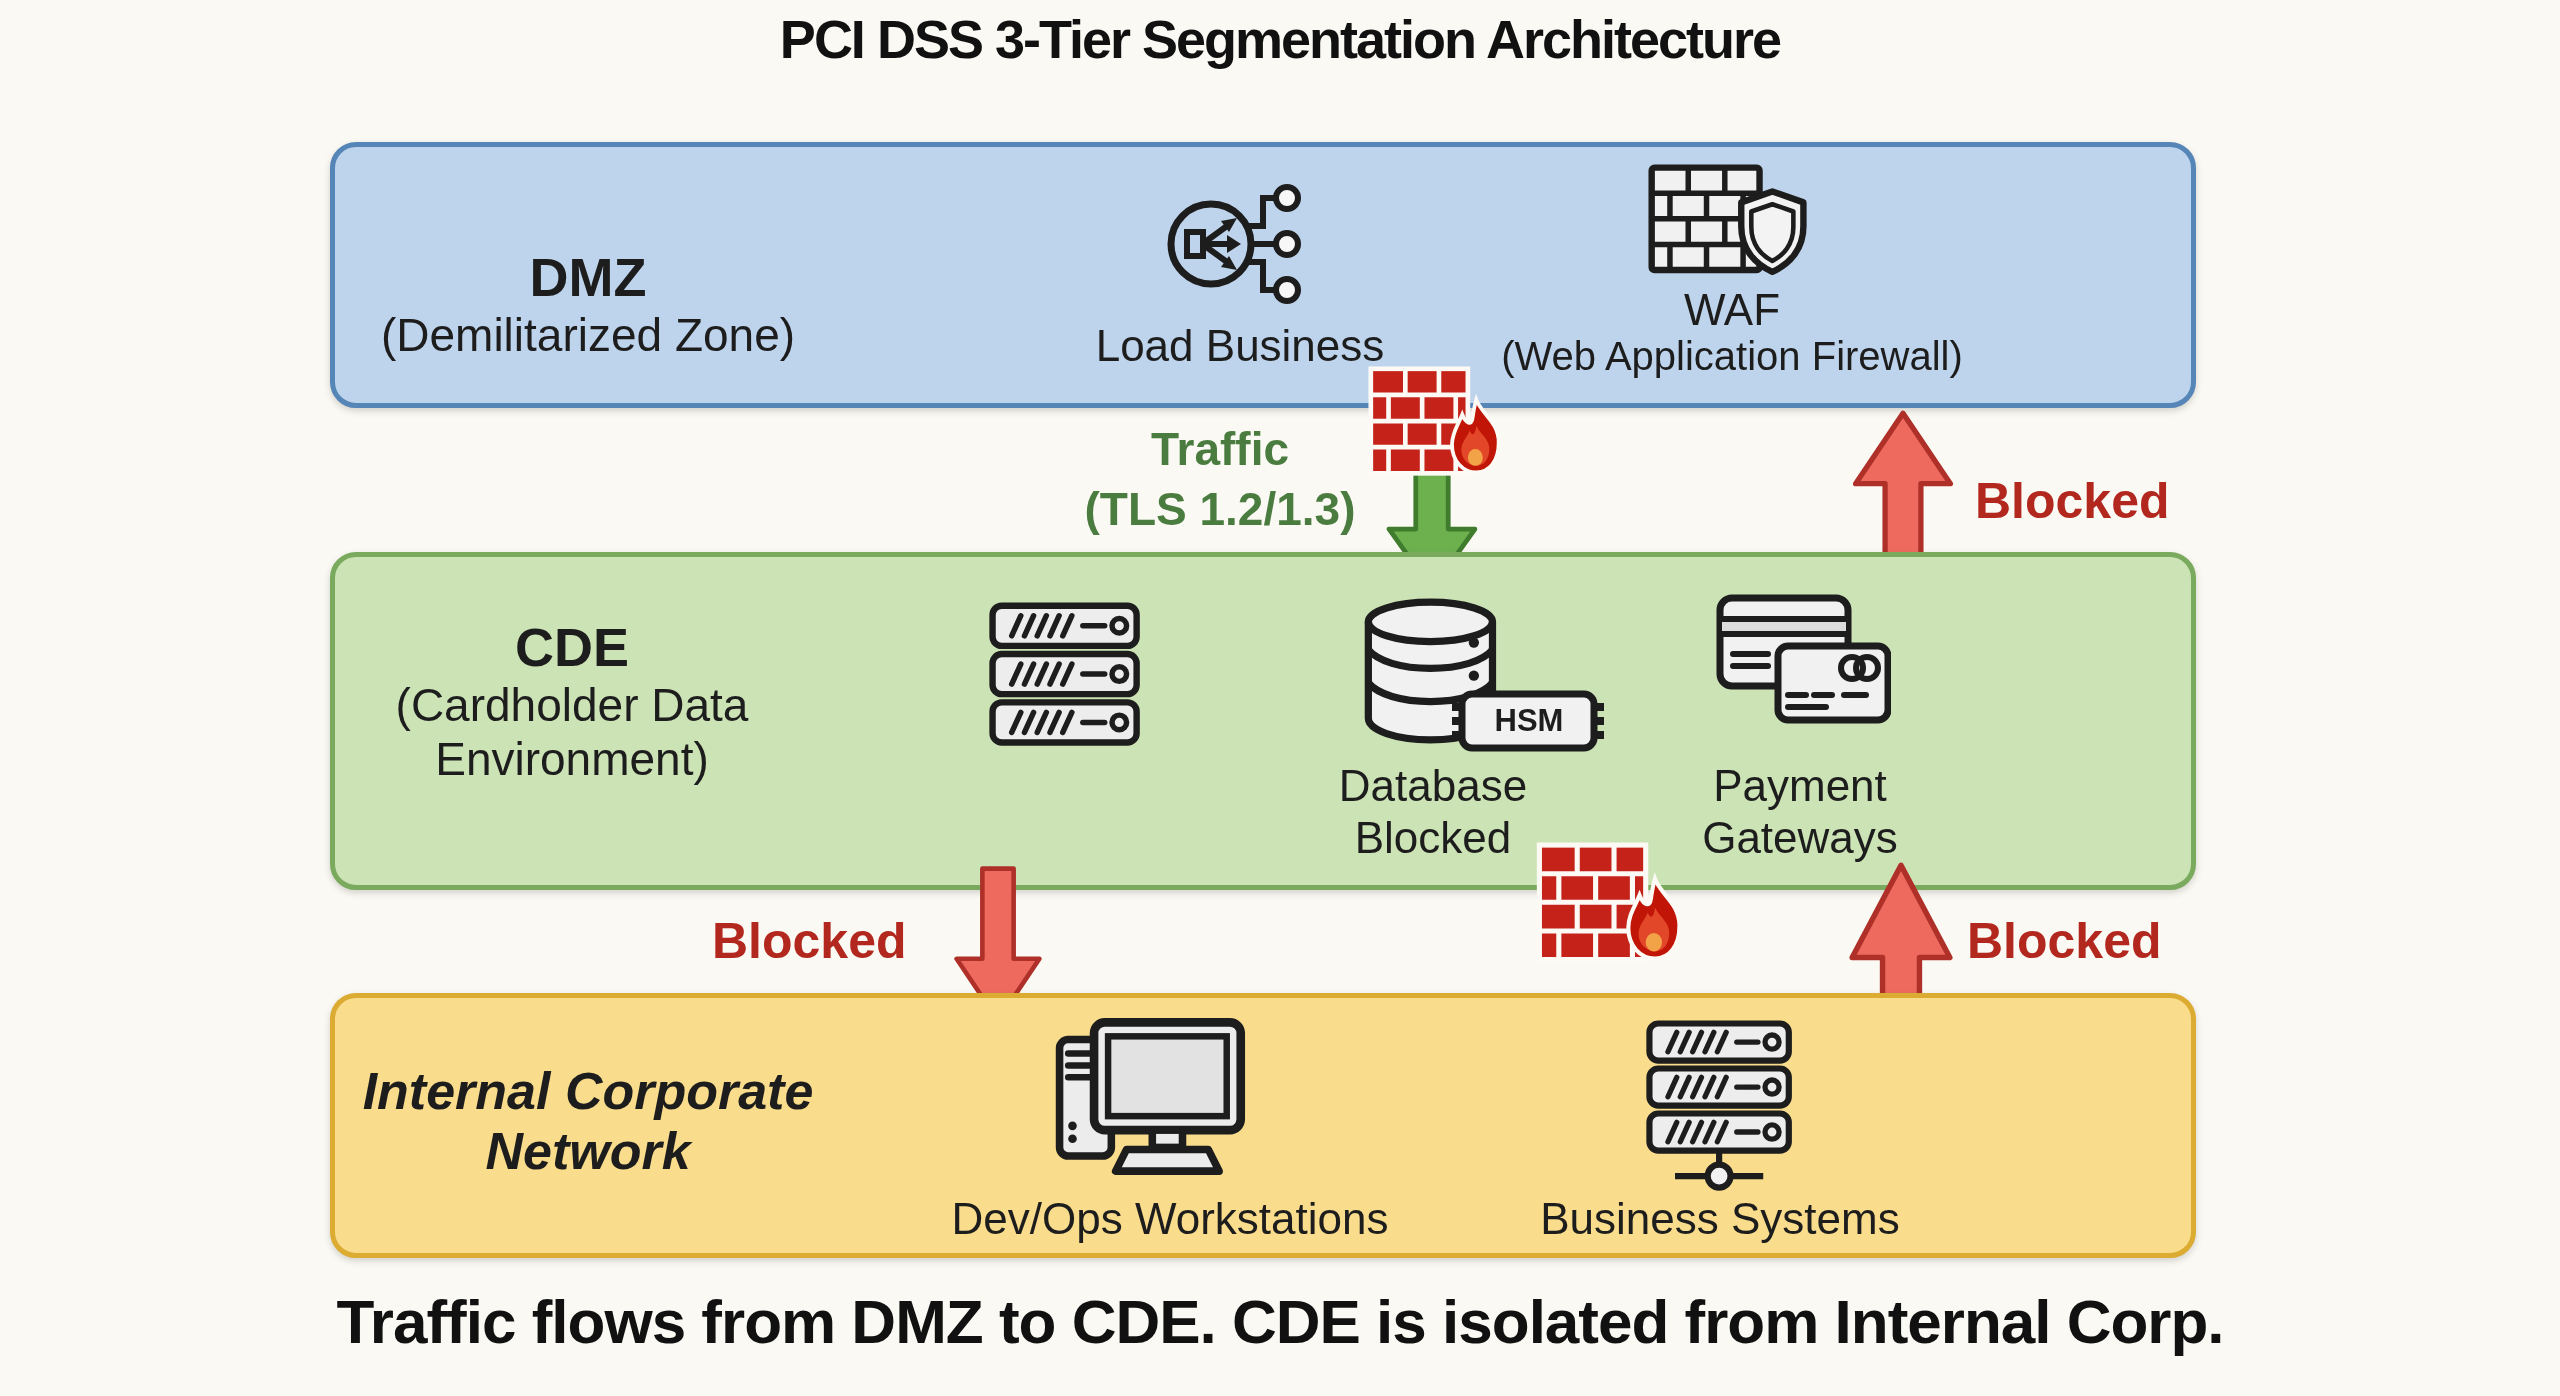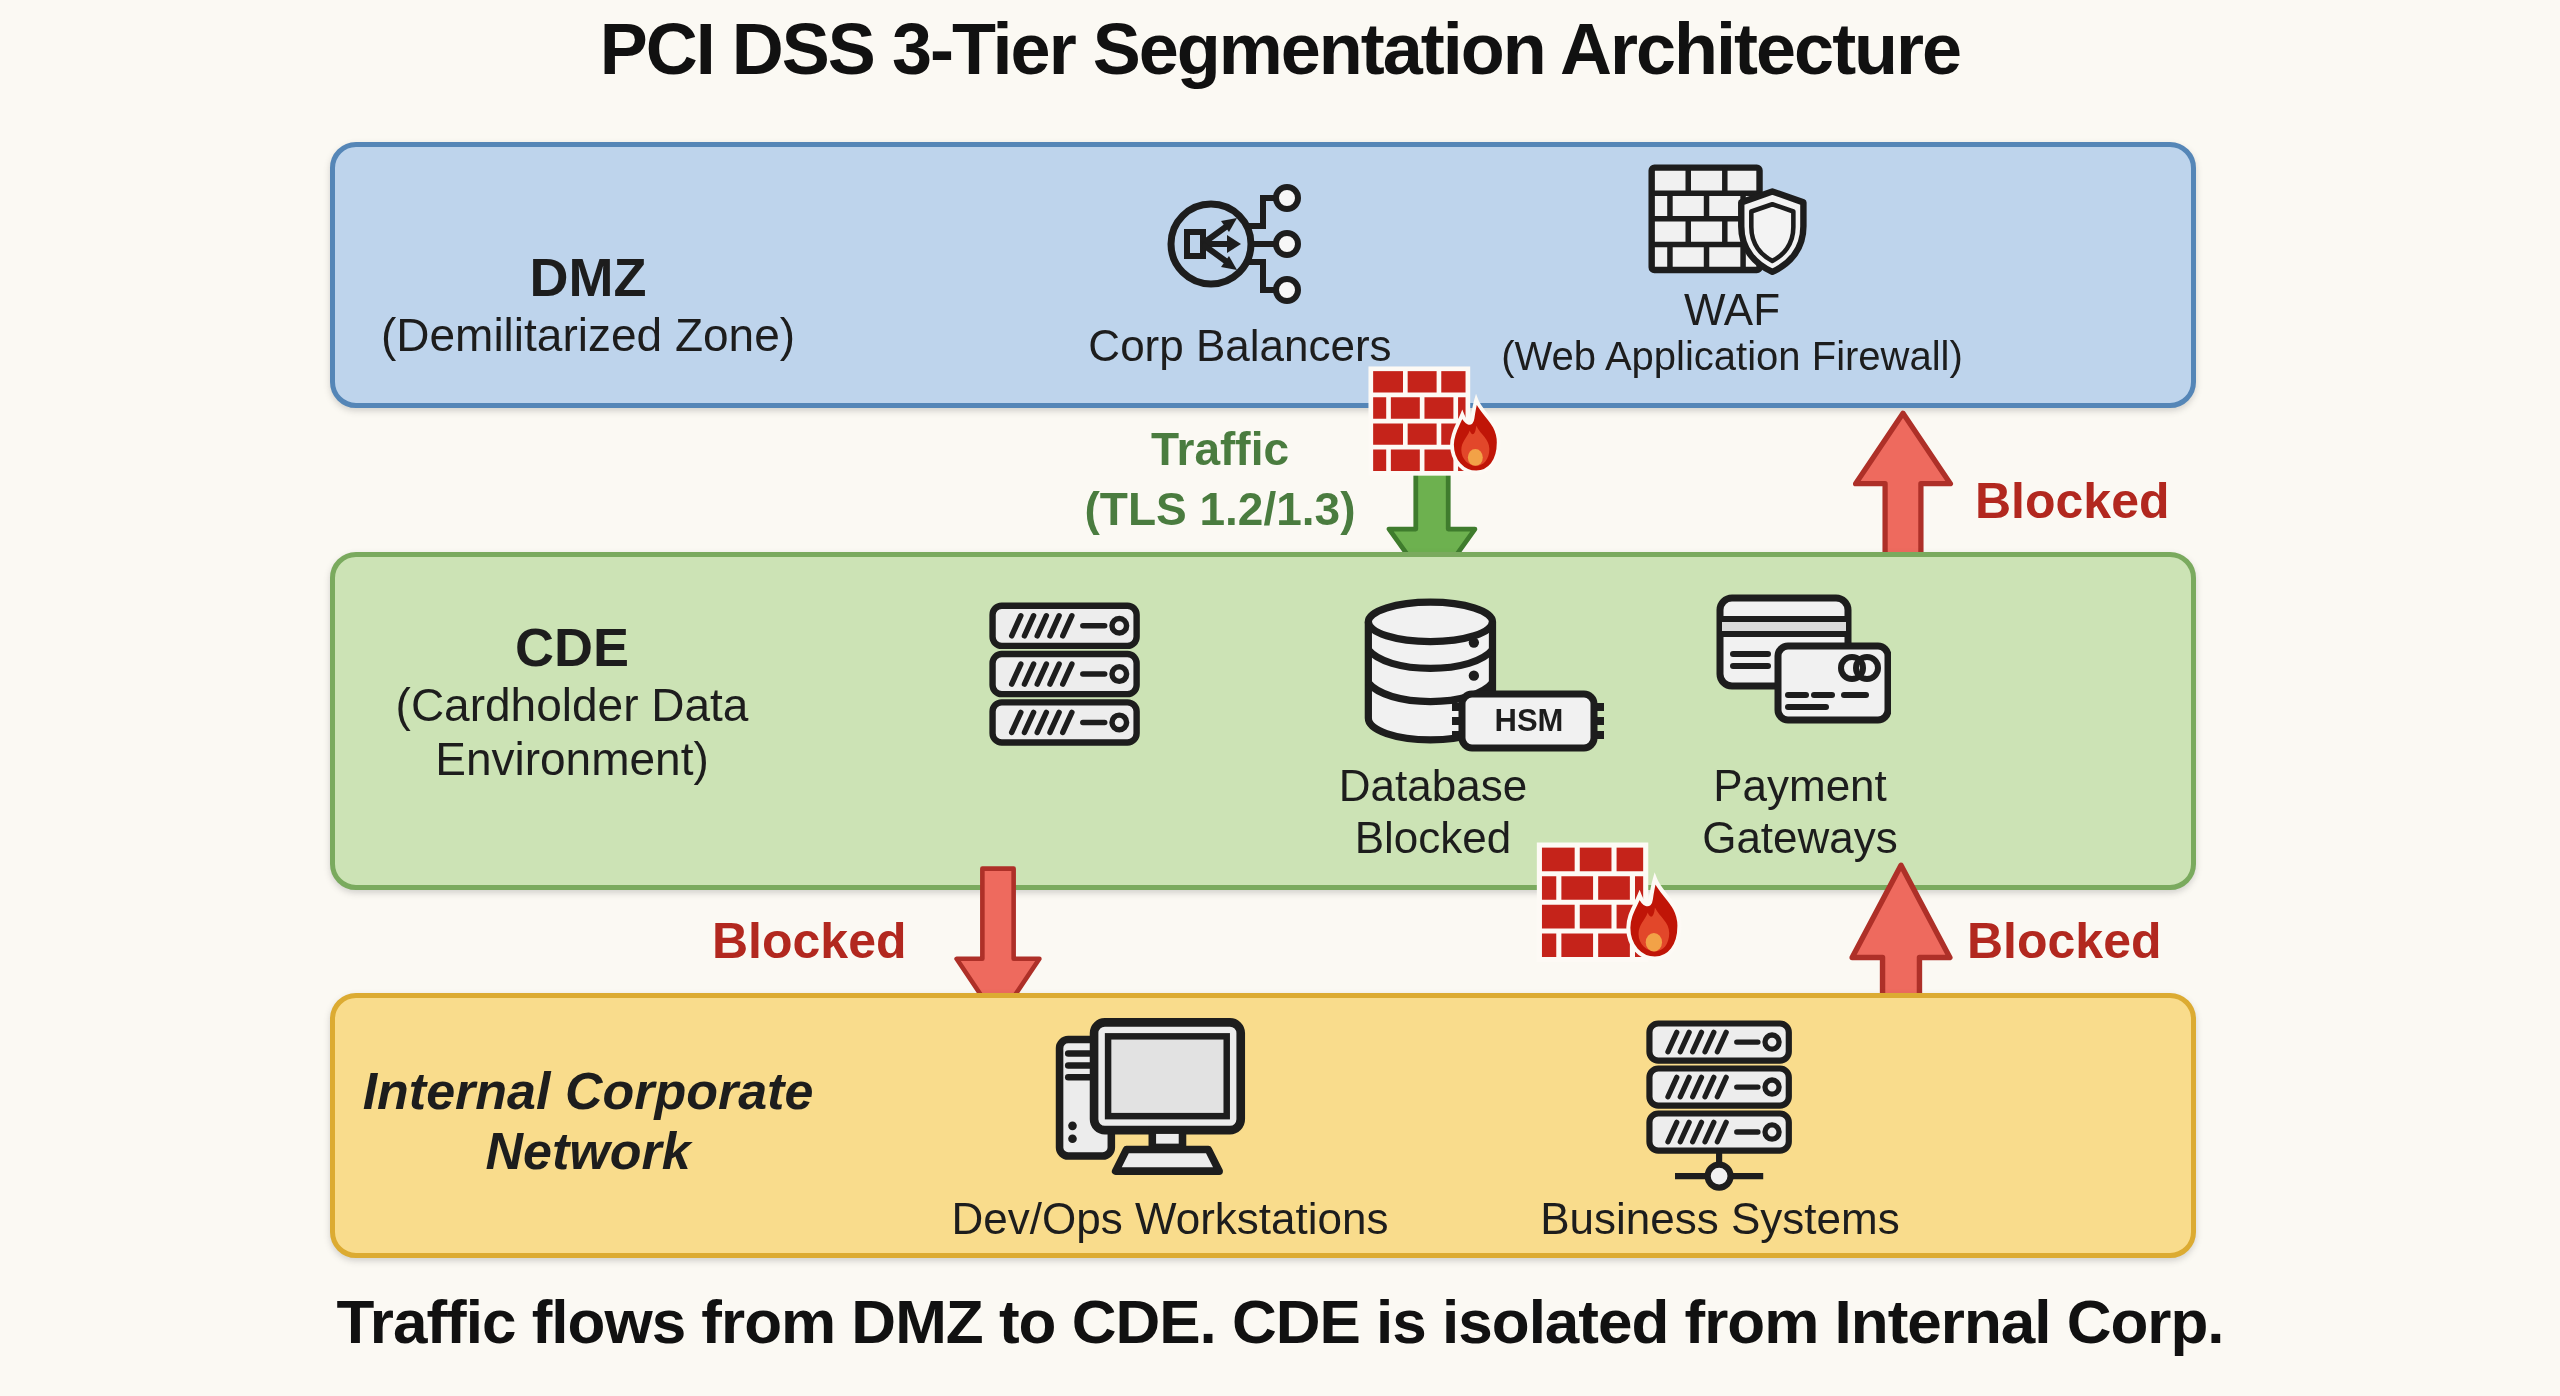--- a/index.html
+++ b/index.html
@@ -1,19 +1,19 @@
 <!DOCTYPE html>
 <html><head>
 <meta charset="utf-8">
 <style>
   html,body{margin:0;padding:0;background:#fbf9f3;}
   .canvas{position:relative;width:2560px;height:1396px;background:#fbf9f3;overflow:hidden;
           font-family:"Liberation Sans",sans-serif;color:#1d1d1d;}
   .abs{position:absolute;}
-  .title{left:0;top:8px;width:2560px;text-align:center;font-size:72px;font-weight:700;
+  .title{left:0;top:8px;width:2560px;text-align:center;font-size:54px;font-weight:700;
          letter-spacing:-2px;color:#111;}
   .caption{left:0;top:1286px;width:2560px;text-align:center;font-size:62px;font-weight:600;
            letter-spacing:-1px;color:#111;}
   .band{left:330px;width:1866px;border-radius:26px;border:5px solid;box-sizing:border-box;
         box-shadow:0 3px 6px rgba(90,90,90,.25);}
   .band.dmz{top:142px;height:266px;background:#bed4ec;border-color:#5586b7;}
   .band.cde{top:552px;height:338px;background:#cce3b5;border-color:#7aaa5e;}
   .band.internal{top:993px;height:265px;background:#f9dc8c;border-color:#dcab32;}
   .zone-label{text-align:center;}
   .zone-name{font-size:54px;font-weight:700;line-height:1.15;}
@@ -56,21 +56,21 @@
       <polygon points="74,42 58,45 66,56"></polygon>
       <polygon points="78,68 64,59 64,77"></polygon>
       <polygon points="74,94 58,91 66,80"></polygon>
     </g>
     <g fill="#f7f7f7" stroke="#1d1d1d" stroke-width="6">
       <circle cx="124" cy="22" r="11"></circle>
       <circle cx="124" cy="68" r="11"></circle>
       <circle cx="124" cy="114" r="11"></circle>
     </g>
   </svg>
-  <div class="abs node-label" style="left:1060px;top:320px;width:360px;">Corp Balancers</div>
+  <div class="abs node-label" style="left:1060px;top:320px;width:360px;">Load Business</div>
 
   <svg class="abs" style="left:1648px;top:164px;" width="160" height="117" viewBox="0 0 175 128">
     <rect x="4" y="4" width="118" height="112" rx="3" fill="#f1f1f1" stroke="#1d1d1d" stroke-width="7"></rect>
     <g stroke="#1d1d1d" stroke-width="6">
       <line x1="4" y1="32" x2="122" y2="32"></line>
       <line x1="4" y1="60" x2="122" y2="60"></line>
       <line x1="4" y1="88" x2="122" y2="88"></line>
       <line x1="44" y1="4" x2="44" y2="32"></line>
         <line x1="84" y1="4" x2="84" y2="32"></line>
       <line x1="24" y1="32" x2="24" y2="60"></line>

